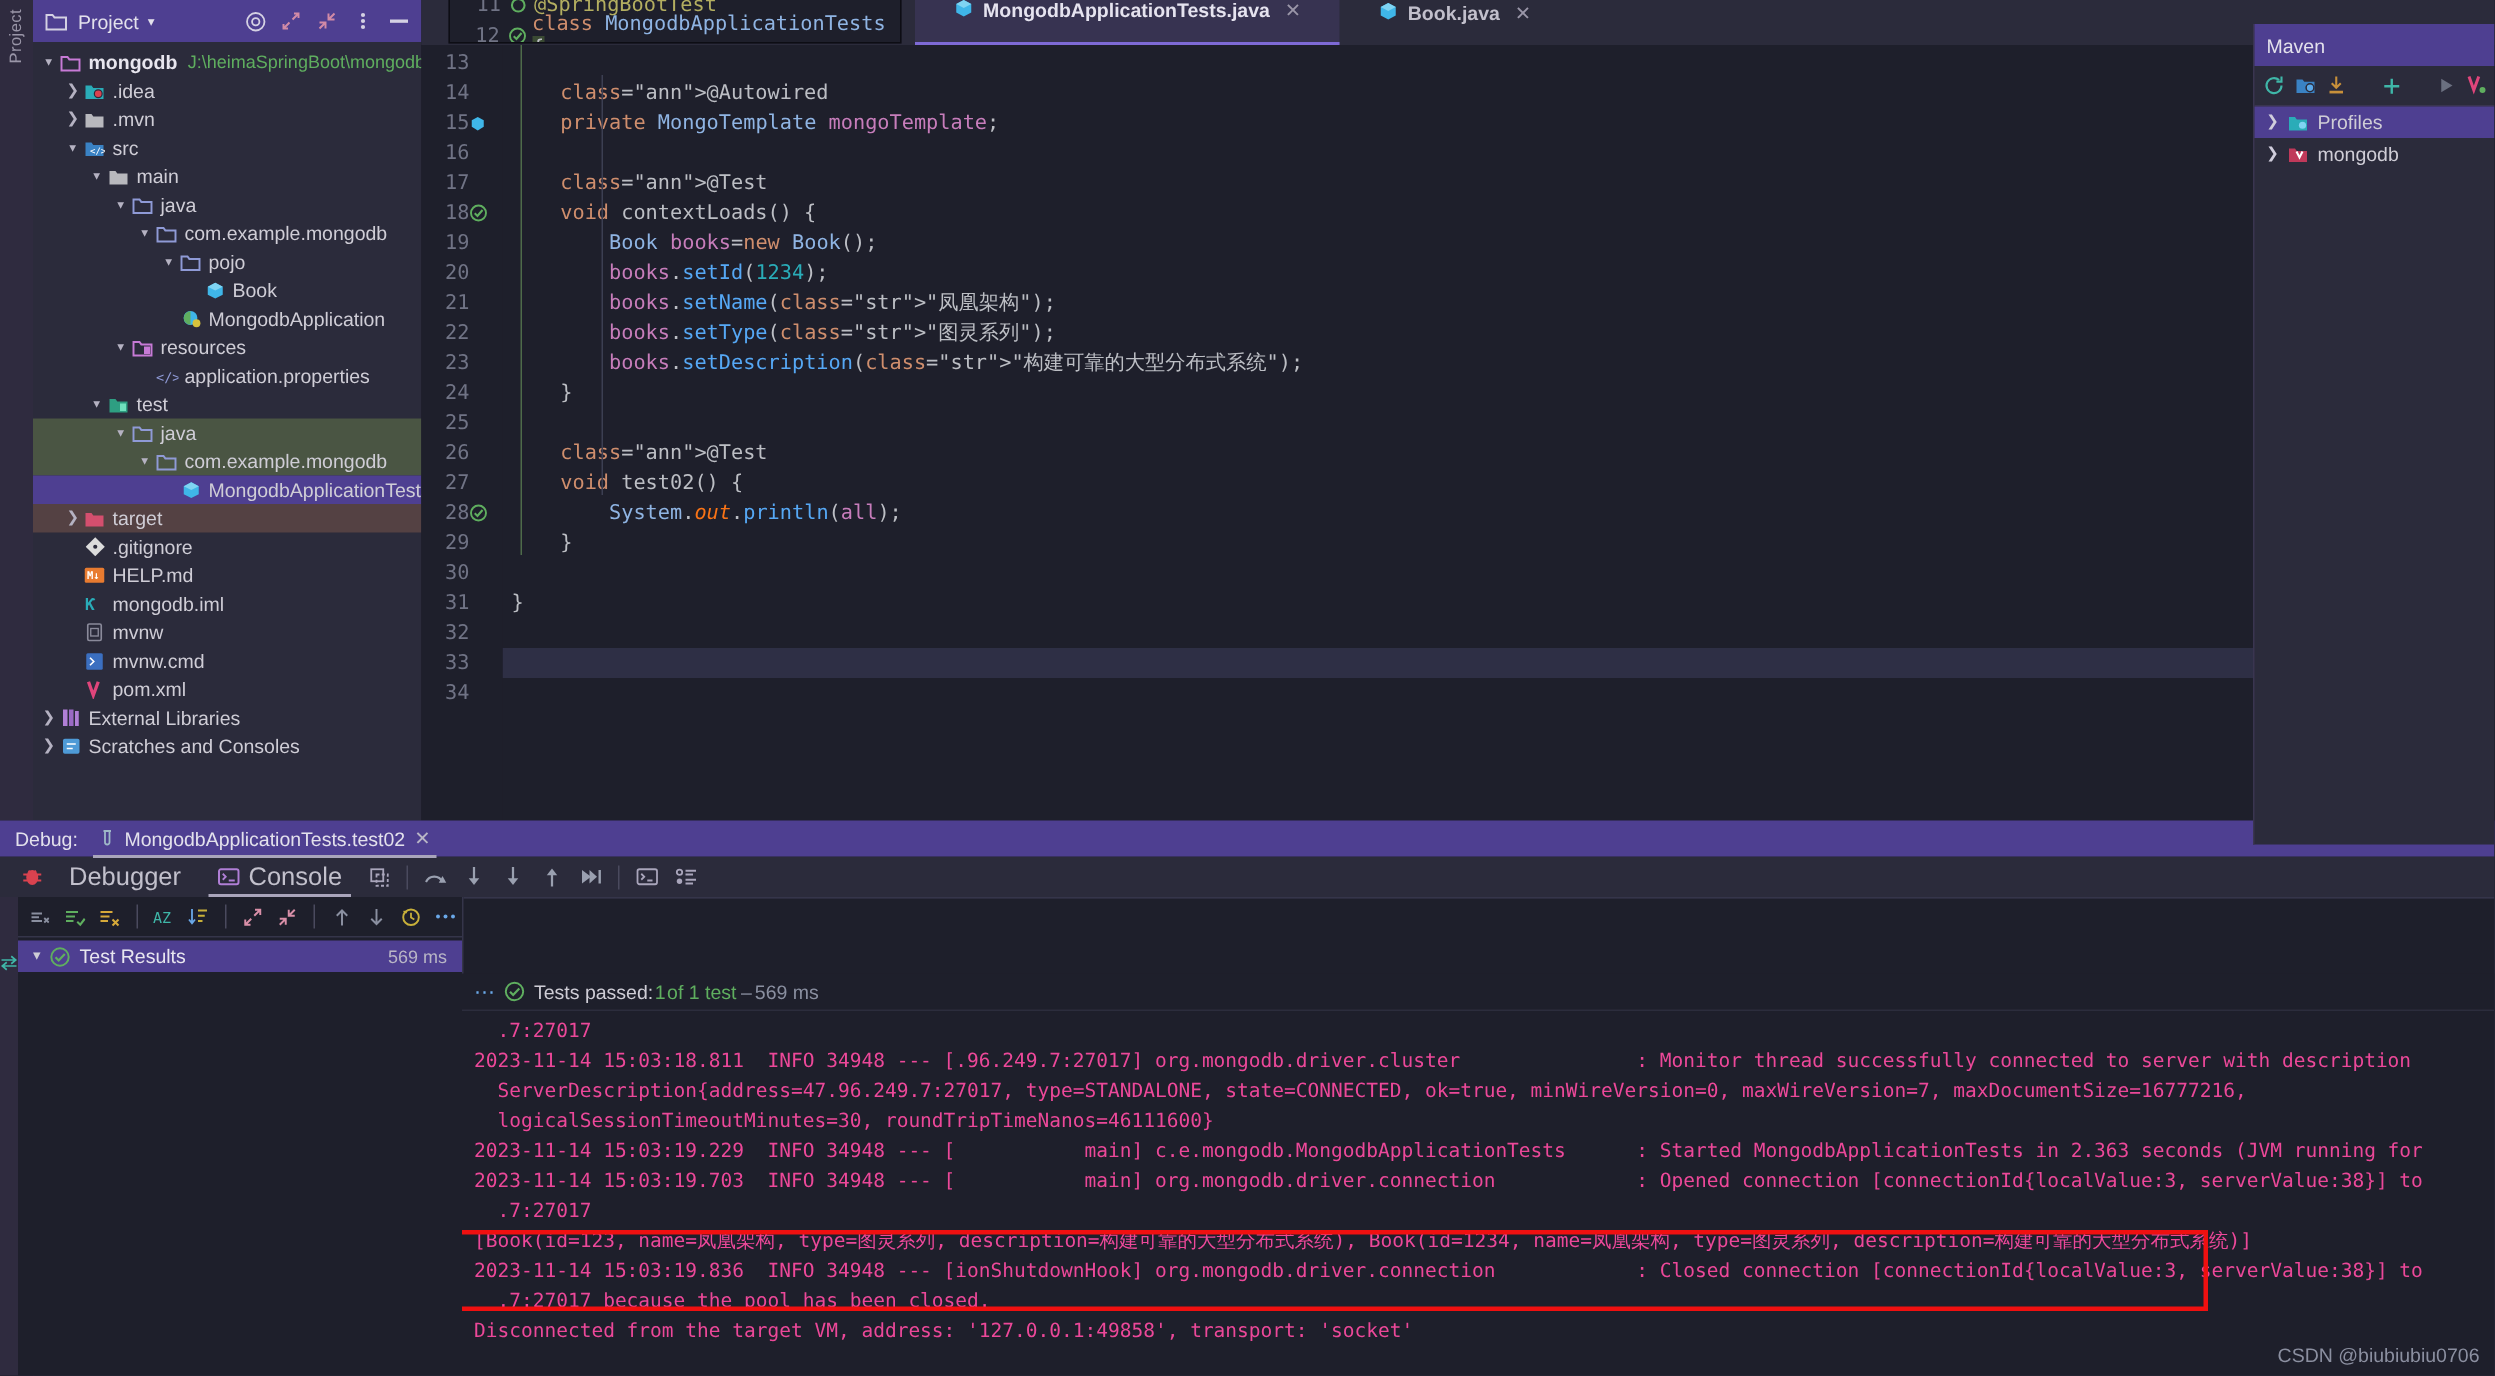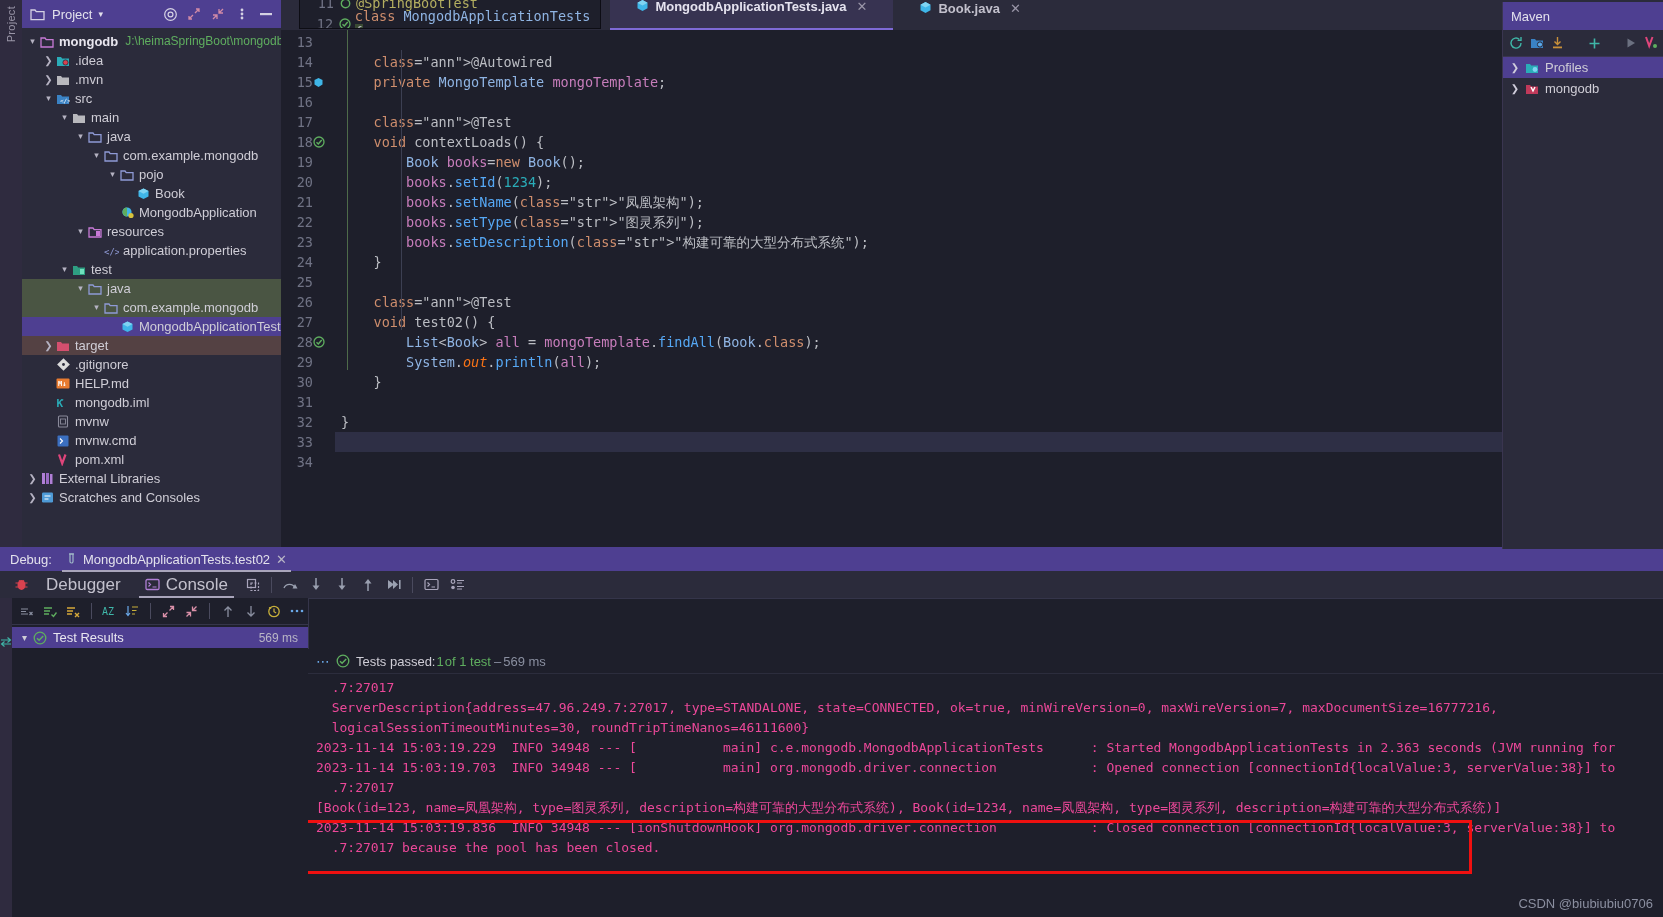--- a/index.html
+++ b/index.html
@@ -82,21 +82,21 @@
   .ital{font-style:italic;color:#f97316;}
   .brace-hl{background:#3a4a33;color:#bcbec4;}
 
   
   #err-strip{position:absolute;right:0;top:30px;width:12px;bottom:0;background:#1e1f2b;}
   #minimap{position:absolute;right:12px;top:30px;width:54px;height:80px;background:#242534;opacity:.85;}
   .mm-line{height:2px;background:#4a4d63;margin:1px 3px;}
   #check-ok{position:absolute;right:70px;top:36px;color:#5fae5f;font-size:13px;}
 
   
-  #maven-panel{position:absolute;right:0;top:2px;width:160px;height:547px;background:#2b2b3b;border-left:1px solid #3a3550;z-index:5;}
+  #maven-panel{position:absolute;right:0;top:16px;width:160px;height:547px;background:#2b2b3b;border-left:1px solid #3a3550;z-index:5;}
   #maven-header{height:28px;background:#4e3f91;display:flex;align-items:center;padding:0 8px;color:#e3e1ec;font-size:13px;}
   #maven-toolbar{height:26px;display:flex;align-items:center;gap:7px;padding:0 6px;border-bottom:1px solid #3a3550;}
   .mvicon{width:16px;height:16px;display:flex;align-items:center;justify-content:center;font-size:13px;}
   .mrow{height:21px;display:flex;align-items:center;padding-left:6px;font-size:13px;gap:4px;}
   .mrow.sel{background:#4e3f91;}
 
   
   #debug-panel{position:absolute;left:0;top:547px;right:0;bottom:0;background:#1e1f2b;}
   #debug-title{height:24px;background:#4e3f91;display:flex;align-items:center;padding-left:10px;gap:10px;color:#e3e1ec;font-size:13px;position:relative;}
   #debug-title .dtab{display:flex;align-items:center;gap:6px;position:relative;padding:0 4px;}
@@ -625,21 +625,20 @@
         <div class="cline mono">    <span class="kw">void</span> contextLoads() {</div>
         <div class="cline mono">        <span class="typ">Book</span> <span class="fld">books</span>=<span class="kw">new</span> <span class="typ">Book</span>();</div>
         <div class="cline mono">        <span class="fld">books</span>.<span class="mth">setId</span>(<span class="num2">1234</span>);</div>
         <div class="cline mono">        <span class="fld">books</span>.<span class="mth">setName</span>(<span <span="" class="kw">class</span>="str"&gt;"凤凰架构");</div>
         <div class="cline mono">        <span class="fld">books</span>.<span class="mth">setType</span>(<span <span="" class="kw">class</span>="str"&gt;"图灵系列");</div>
         <div class="cline mono">        <span class="fld">books</span>.<span class="mth">setDescription</span>(<span <span="" class="kw">class</span>="str"&gt;"构建可靠的大型分布式系统");</div>
         <div class="cline mono">    }</div>
         <div class="cline mono">&nbsp;</div>
         <div class="cline mono">    <span <span="" class="kw">class</span>="ann"&gt;@Test</div>
         <div class="cline mono">    <span class="kw">void</span> test02() {</div>
-        <div class="cline mono">        <span class="typ">List</span>&lt;<span class="typ">Book</span>&gt; <span class="fld">all</span> = <span class="fld">mongoTemplate</span>.<span class="mth">findAll</span>(<span class="typ">Book</span>.<span class="kw">class</span>);</div>
         <div class="cline mono">        <span class="typ">System</span>.<span class="ital">out</span>.<span class="mth">println</span>(<span class="fld">all</span>);</div>
         <div class="cline mono">    }</div>
         <div class="cline mono">&nbsp;</div>
         <div class="cline mono">}</div>
         <div class="cline mono">&nbsp;</div>
       </div>
   </div>
   <div id="minimap">
     <div class="mm-line" style="width:30px"></div>
       <div class="mm-line" style="width:18px"></div>
@@ -921,26 +920,28 @@
             </svg>
         </span>
         <span style="color:#cfcdd6;">Tests passed: </span>
         <span style="color:#5fae5f;margin-left:-5px;">1</span>
         <span style="color:#5fae5f;margin-left:-5px;"> of 1 test</span>
         <span style="color:#8a8fa0;margin-left:-3px;"> – </span>
         <span style="color:#8a8fa0;margin-left:-4px;">569 ms</span>
       </div>
       <div id="console-out" class="mono">
           <div class="oline">  .7:27017</div>
+          <div class="oline">2023-11-14 15:03:18.811  INFO 34948 --- [.96.249.7:27017] org.mongodb.driver.cluster               : Monitor thread successfully connected to server with description</div>
           <div class="oline">  ServerDescription{address=47.96.249.7:27017, type=STANDALONE, state=CONNECTED, ok=true, minWireVersion=0, maxWireVersion=7, maxDocumentSize=16777216,</div>
           <div class="oline">  logicalSessionTimeoutMinutes=30, roundTripTimeNanos=46111600}</div>
           <div class="oline">2023-11-14 15:03:19.229  INFO 34948 --- [           main] c.e.mongodb.MongodbApplicationTests      : Started MongodbApplicationTests in 2.363 seconds (JVM running for</div>
           <div class="oline">2023-11-14 15:03:19.703  INFO 34948 --- [           main] org.mongodb.driver.connection            : Opened connection [connectionId{localValue:3, serverValue:38}] to</div>
           <div class="oline">  .7:27017</div>
           <div class="oline">[Book(id=123, name=凤凰架构, type=图灵系列, description=构建可靠的大型分布式系统), Book(id=1234, name=凤凰架构, type=图灵系列, description=构建可靠的大型分布式系统)]</div>
           <div class="oline">2023-11-14 15:03:19.836  INFO 34948 --- [ionShutdownHook] org.mongodb.driver.connection            : Closed connection [connectionId{localValue:3, serverValue:38}] to</div>
           <div class="oline">  .7:27017 because the pool has been closed.</div>
+          <div class="oline">Disconnected from the target VM, address: '127.0.0.1:49858', transport: 'socket'</div>
         </div>
       <div id="red-box" style="left: -22px; top: 171px; width: 1180px; height: 48px; border-color: rgb(240, 16, 16);"></div>
     </div>
   </div>
   <div id="watermark">CSDN @biubiubiu0706</div>
 </div>
 
 </body></html>

